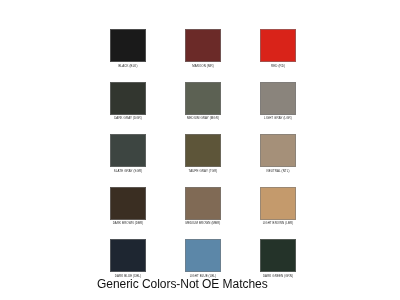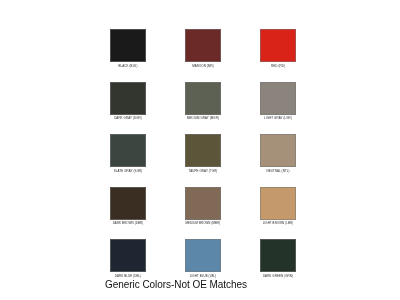--- a/index.html
+++ b/index.html
@@ -60,27 +60,26 @@
     white-space: nowrap;
     text-align: center;
     font-family: "Liberation Sans", sans-serif;
   }
 
   
   #caption {
     position: absolute;
     left: 97px;
     top: 279px;
-    font-size: 10px;
+    font-size: 12px;
     line-height: 11px;
     color: #111111;
     letter-spacing: -0.05px;
     white-space: nowrap;
     font-family: "Liberation Sans", sans-serif;
-    margin-left: 8px;
   }
 </style>
 </head>
 <body>
 
 <div id="page" style="background-color: rgb(255, 255, 255);">
 
   <div id="swatch-grid">
       <div class="swatch-cell">
         <div class="swatch-chip" style="background-color: rgb(26, 26, 26);"></div>

